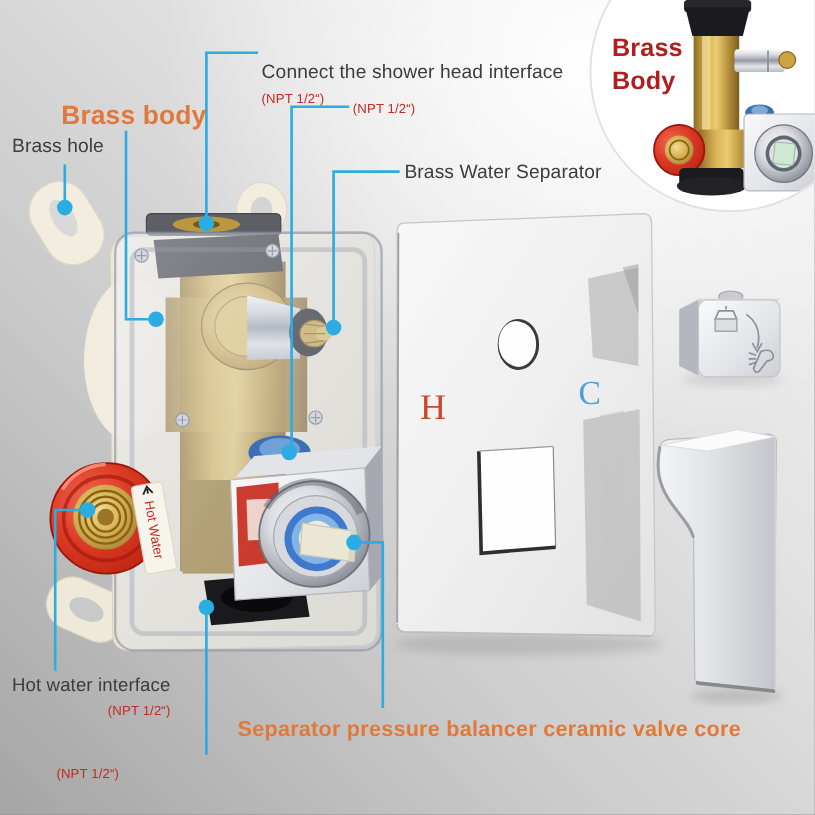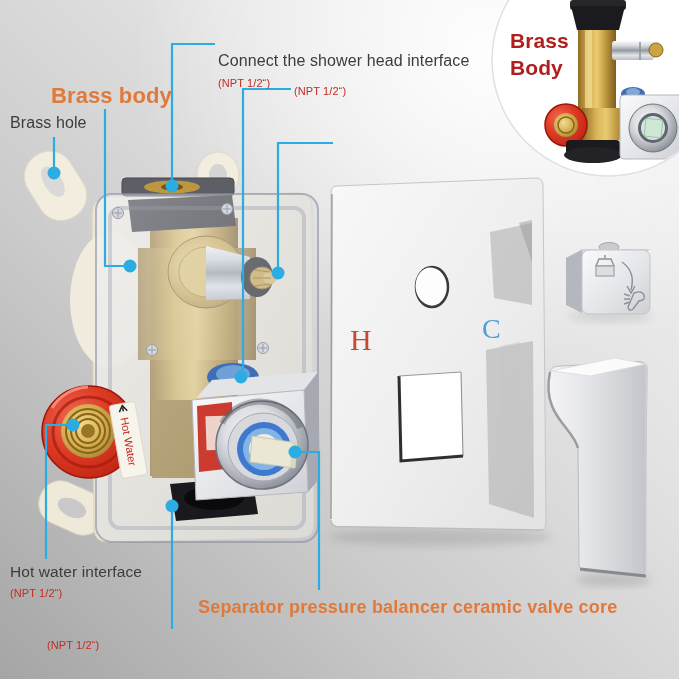--- a/index.html
+++ b/index.html
@@ -11,21 +11,21 @@
       linear-gradient(225deg,#f4f4f4 0%,#e3e3e3 35%,#cbcbcb 65%,#a5a5a5 100%);
   }
   svg.scene{position:absolute;left:0;top:0;}
   .ann{position:absolute;color:#3C3C3C;font-size:16px;line-height:1.12;letter-spacing:.1px;}
   .ann .spec{color:#C42B24;font-size:11px;margin-top:7px;}
   .ann-fixing{left:10px;top:114px;}
   .ann-brassbody{left:51px;top:84px;font-size:22px;font-weight:bold;color:#E0793A;}
   .ann-connect{left:218px;top:52px;}
   .ann-cold{left:294px;top:78px;}
   .ann-sep{left:337px;top:135px;}
-  .ann-hot{left:10px;top:563px;font-size:15.5px;}
+  .ann-hot{left:10px;top:563px;font-size:15.5px;text-align:right;}
   .ann-hand{left:47px;top:632px;}
   .ann-core{left:198px;top:597px;font-size:18px;font-weight:bold;color:#E0793A;letter-spacing:.2px;}
   .inset-title{left:510px;top:27px;width:86px;font-size:21px;font-weight:bold;color:#B01E1E;line-height:1.3;}
   .marker{position:absolute;font-family:"Liberation Serif","DejaVu Serif",serif;}
   .marker-h{left:350px;top:323px;font-size:30px;color:#C94A2B;}
   .marker-c{left:482px;top:313px;font-size:28px;color:#4D9FD8;}
 </style>
 </head>
 <body>
 
@@ -304,20 +304,23 @@
 
 <div class="ann ann-connect">
   <div>Connect the shower head interface</div>
   <div class="spec">(NPT 1/2“)</div>
 </div>
 
 <div class="ann ann-cold">
   <div class="spec">(NPT 1/2“)</div>
 </div>
 
+<div class="ann ann-sep">
+  <div>Brass Water Separator</div>
+</div>
 
 <div class="ann ann-hot">
   <div>Hot water interface</div>
   <div class="spec">(NPT 1/2“)</div>
 </div>
 
 <div class="ann ann-hand">
   <div class="spec">(NPT 1/2“)</div>
 </div>
 

